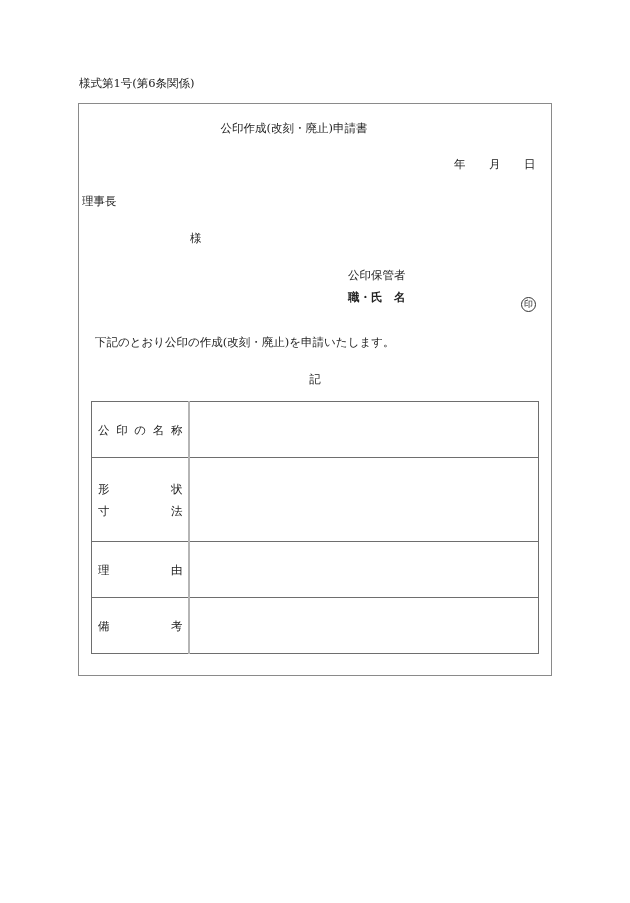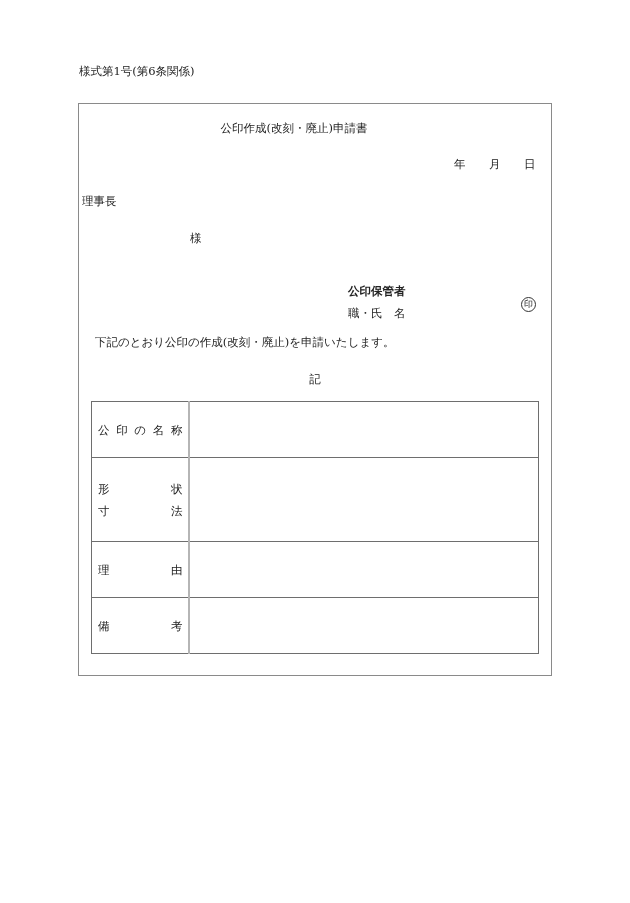--- a/index.html
+++ b/index.html
@@ -11,42 +11,42 @@
       width: 630px;
       height: 903px;
       position: relative;
       font-family: "DejaVu Serif", "Liberation Serif", serif;
       color: #222222;
       font-size: 11.5px;
       overflow: hidden;
     }
     .abs { position: absolute; white-space: nowrap; }
 
-    .form-label { left: 79px; top: 64px; font-size: 11.5px; }
+    .form-label { left: 79px; top: 76px; font-size: 11.5px; }
 
     .outer-box {
       position: absolute;
       left: 78px; top: 103px;
       width: 474px; height: 573px;
       border: 1px solid #8a8a8a;
       box-sizing: border-box;
     }
 
     .title { left: 0; width: 588px; top: 121px; text-align: center; font-size: 11.5px; }
 
     .date { top: 157px; font-size: 11.5px; }
     .date-year { left: 454px; }
     .date-month { left: 489px; }
     .date-day { left: 524px; }
 
     .addressee { left: 82px; top: 194px; }
     .sama { left: 190px; top: 231px; }
 
-    .custodian { left: 348px; top: 284px; font-weight: bold; }
-    .position-name { left: 348px; top: 306px; }
+    .custodian { left: 348px; top: 268px; }
+    .position-name { left: 348px; top: 290px; font-weight: bold; }
     .seal-mark {
       left: 521px; top: 297px;
       width: 13px; height: 13px;
       border: 1px solid #333;
       border-radius: 50%;
       font-size: 9px;
       line-height: 13px;
       text-align: center;
       box-sizing: content-box;
     }

